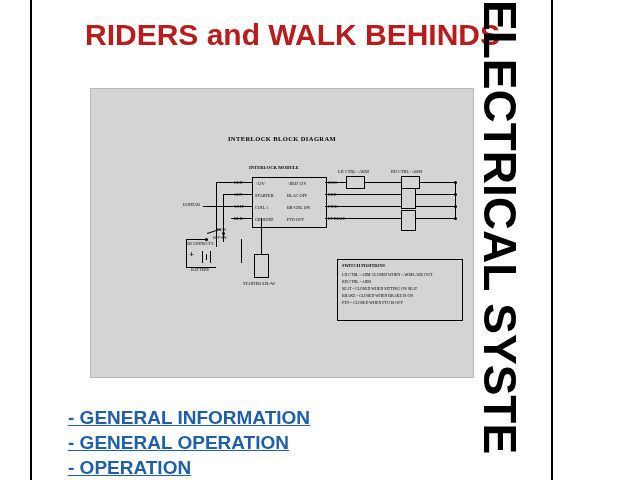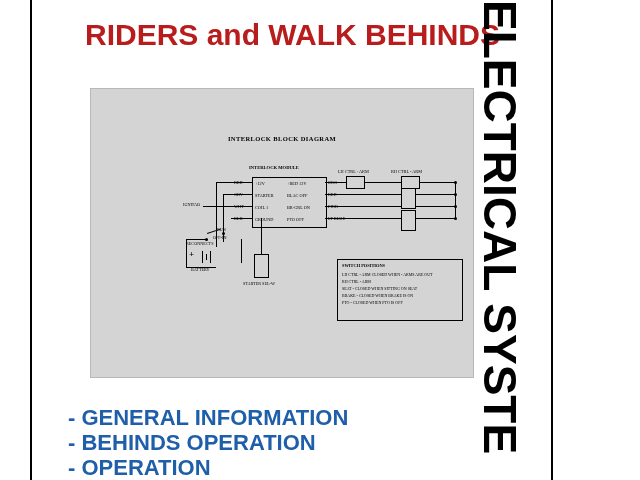--- a/index.html
+++ b/index.html
@@ -66,22 +66,23 @@
     white-space: nowrap;
     overflow: hidden;
     line-height: 90px;
   }
   .bullets {
     position: absolute;
     left: 68px;
     top: 405px;
     color: #1f5fa9;
     font-weight: bold;
-    font-size: 22px;
+    font-size: 19px;
     line-height: 25px;
+    text-decoration: underline;
   }
   .bullets div { white-space: nowrap; }
 
   
   .diagram {
     position: absolute;
     left: 90px;
     top: 88px;
     width: 382px;
     height: 288px;
@@ -283,17 +284,17 @@
       <div class="legend-line">RH CTRL - ARM</div>
       <div class="legend-line">SEAT  -  CLOSED WHEN SITTING ON SEAT</div>
       <div class="legend-line">BRAKE  -  CLOSED WHEN BRAKE IS ON</div>
       <div class="legend-line">PTO  -  CLOSED WHEN PTO IS OFF</div>
     </div>
 
   </div>
 
   <div class="bullets">
     <div>-  GENERAL INFORMATION</div>
-    <div>-  BEHINDS OPERATION</div>
+    <div>-  GENERAL OPERATION</div>
     <div>-  OPERATION</div>
   </div>
 
 </div>
 
 </body></html>

